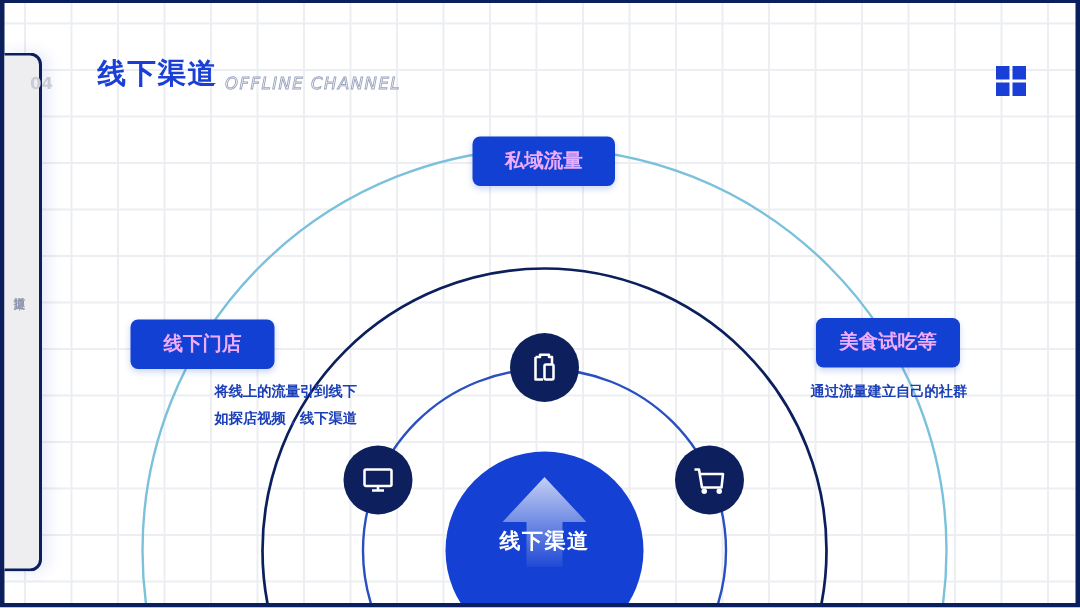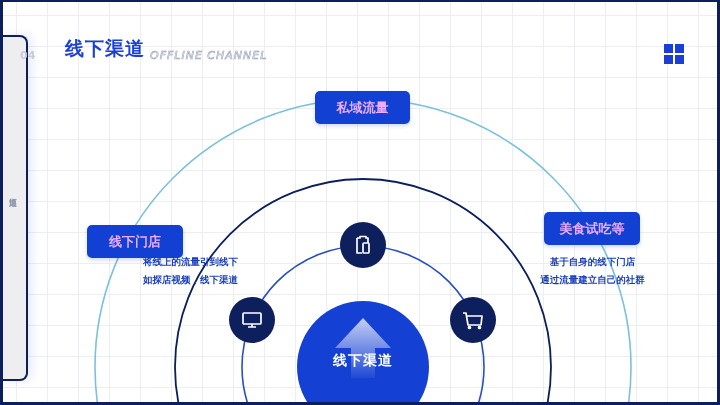--- a/index.html
+++ b/index.html
@@ -82,29 +82,28 @@
   </div>
 
   <svg class="rings" width="720" height="405" viewBox="0 0 720 405">
     <circle cx="360" cy="365" r="268" fill="none" stroke="#7cc1dc" stroke-width="1.6"></circle>
     <circle cx="360" cy="365" r="188" fill="none" stroke="#0b1f5c" stroke-width="1.8"></circle>
     <circle cx="360" cy="365" r="121" fill="none" stroke="#2a4fc0" stroke-width="1.6"></circle>
   </svg>
 
   <div class="label-box" style="left:312px; top:89px; width:95px;">私域流量</div>
 
-  <div class="label-box" style="left:84px; top:211px; width:96px;margin-top:12px;">线下门店</div>
+  <div class="label-box" style="left:84px; top:211px; width:96px;">线下门店</div>
   <div class="desc" style="left:30px; top:251px; width:205px;text-align:right;">
     <div>将线上的流量引到线下</div>
     <div>如探店视频，线下渠道</div>
   </div>
 
   <div class="label-box" style="left:541px; top:210px; width:96px;">美食试吃等</div>
   <div class="desc" style="left:487px; top:251px; width:205px;">
-    <div>基于自身的线下门店</div>
     <div>通过流量建立自己的社群</div>
   </div>
 
   <div class="icon-circle" style="left:337px; top:220px;">
     <svg width="22" height="22" viewBox="0 0 22 22" fill="none" stroke="#fff" stroke-width="1.7" stroke-linejoin="round">
       <path d="M5 4 H8 V2.5 H14 V4 H16 V9"></path>
       <path d="M5 4 V19 H10"></path>
       <rect x="11" y="9" width="6" height="10" rx="1"></rect>
     </svg>
   </div>

